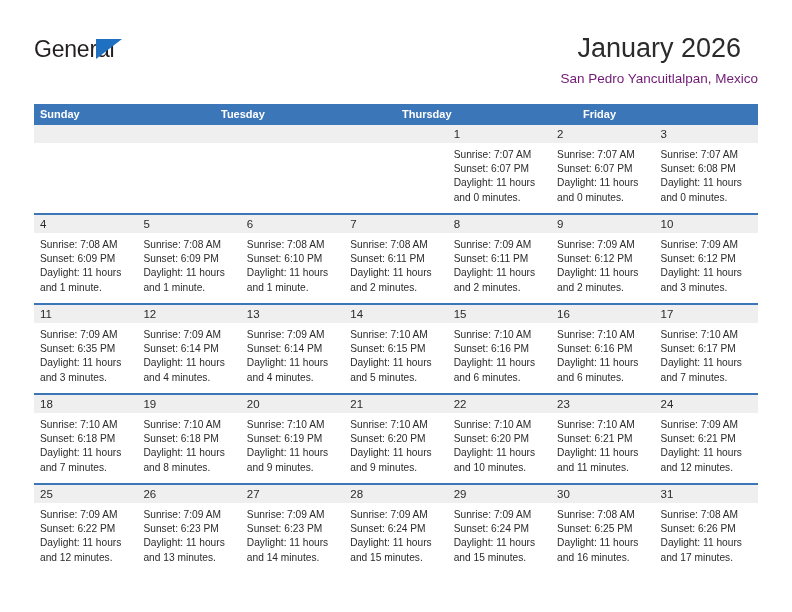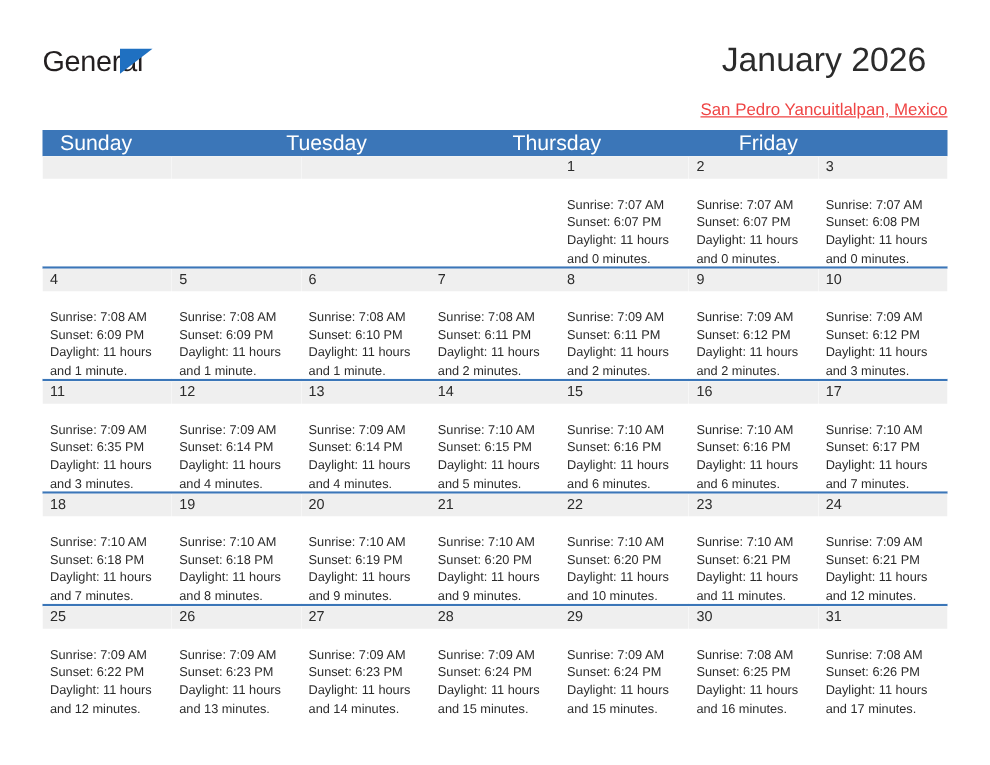--- a/index.html
+++ b/index.html
@@ -80,50 +80,50 @@
   }
   .cal-title {
     font-size: 27px;
     color: #2b2b2b;
     line-height: 32px;
     white-space: nowrap;
     text-align: center;
   }
   .cal-subtitle {
     font-size: 13.5px;
-    color: #ef4444;
+    color: #701a75;
     line-height: 18px;
-    margin-top: 15px;
+    margin-top: 6px;
     white-space: nowrap;
-    text-decoration: underline;
   }
 
   
   .calendar {
     position: absolute;
     left: 34px;
     top: 104px;
     width: 724px;
   }
   .dow-row {
     display: flex;
     width: 100%;
     background: #3b76b8;
     height: 21px;
   }
   .dow {
     flex: 1 1 0;
     min-width: 0;
     color: #ffffff;
-    font-size: 17px;
+    font-size: 11px;
     line-height: 21px;
-    padding-left: 14px;
+    padding-left: 6px;
     box-sizing: border-box;
     white-space: nowrap;
     overflow: hidden;
+    font-weight: bold;
   }
   .week {
     display: flex;
     width: 100%;
     border-top: 2px solid #3b76b8;
     box-sizing: border-box;
   }
   .week.first {
     border-top: none;
   }
@@ -145,21 +145,21 @@
     font-size: 11.5px;
     color: #2b2b2b;
     line-height: 18px;
     padding-left: 6px;
     display: block;
   }
   .daycell.empty .daynum-band {
     background: #efefef;
   }
   .details {
-    padding: 15px 6px 0 6px;
+    padding: 5px 6px 0 6px;
   }
   .detail-line {
     font-size: 10.2px;
     line-height: 14.2px;
     color: #2b2b2b;
     white-space: nowrap;
   }
 </style>
 </head>
 <body>

